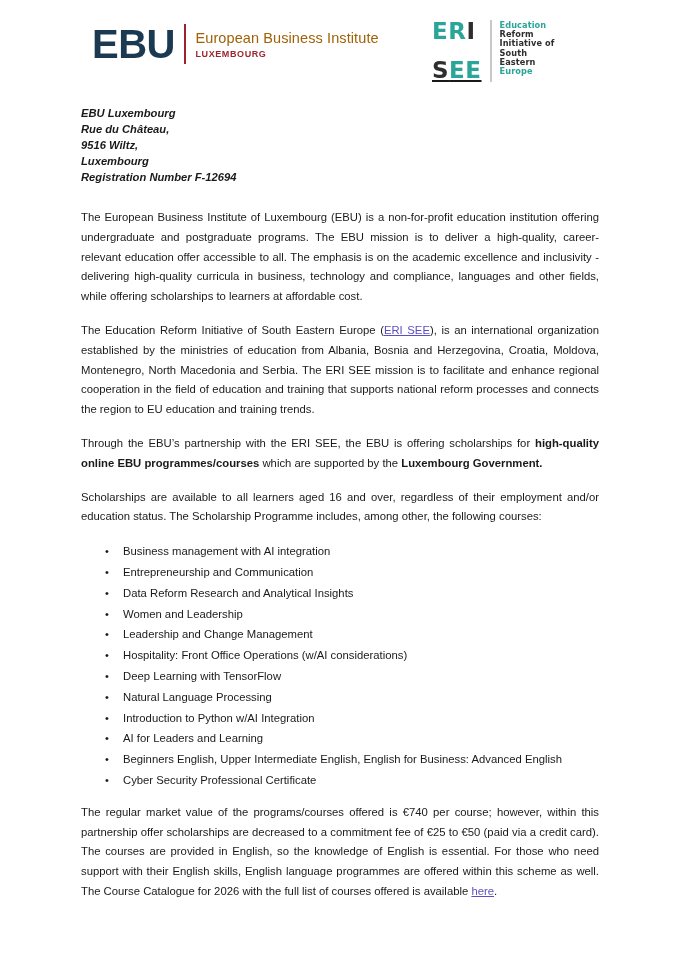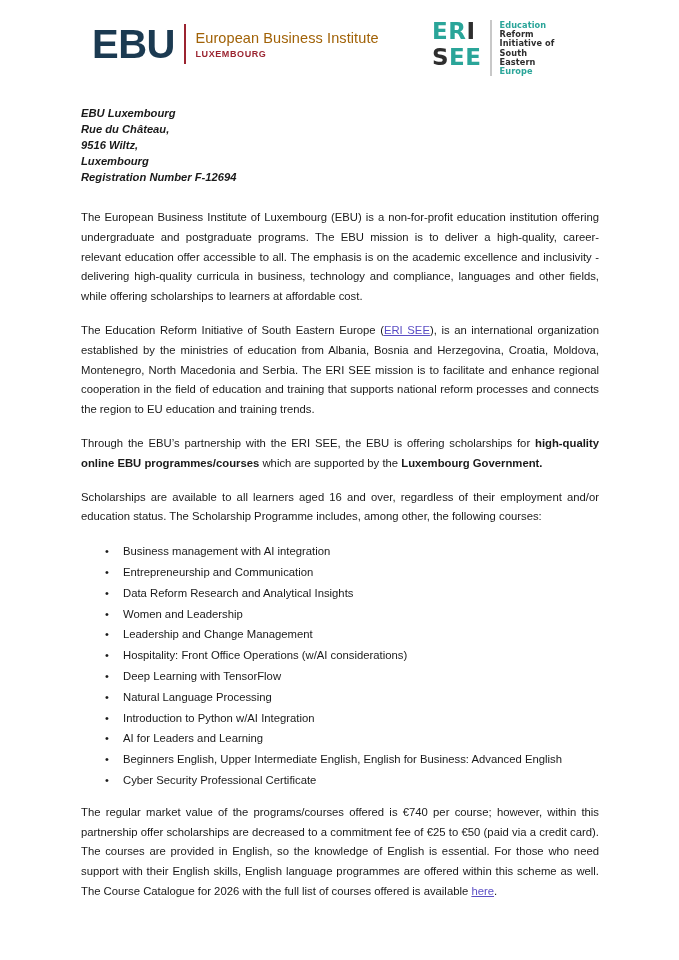--- a/index.html
+++ b/index.html
@@ -82,21 +82,21 @@
     justify-content: center;
   }
   .erisee-mark {
     font-family: "DejaVu Sans", sans-serif;
     font-size: 23px;
     font-weight: bold;
     line-height: 23px;
     letter-spacing: 0.5px;
     padding-right: 8px;
   }
-  .erisee-mark .row2 { margin-top: 3px; }
+  .erisee-mark .row2 { margin-top: 16px; text-decoration: underline; }
   .t-teal { color: #2aa599; }
   .t-dark { color: #2e2e2e; }
   .erisee-divider {
     width: 2px;
     background: #c8c8c8;
     margin-right: 8px;
     align-self: stretch;
   }
   .erisee-tag {
     display: flex;

